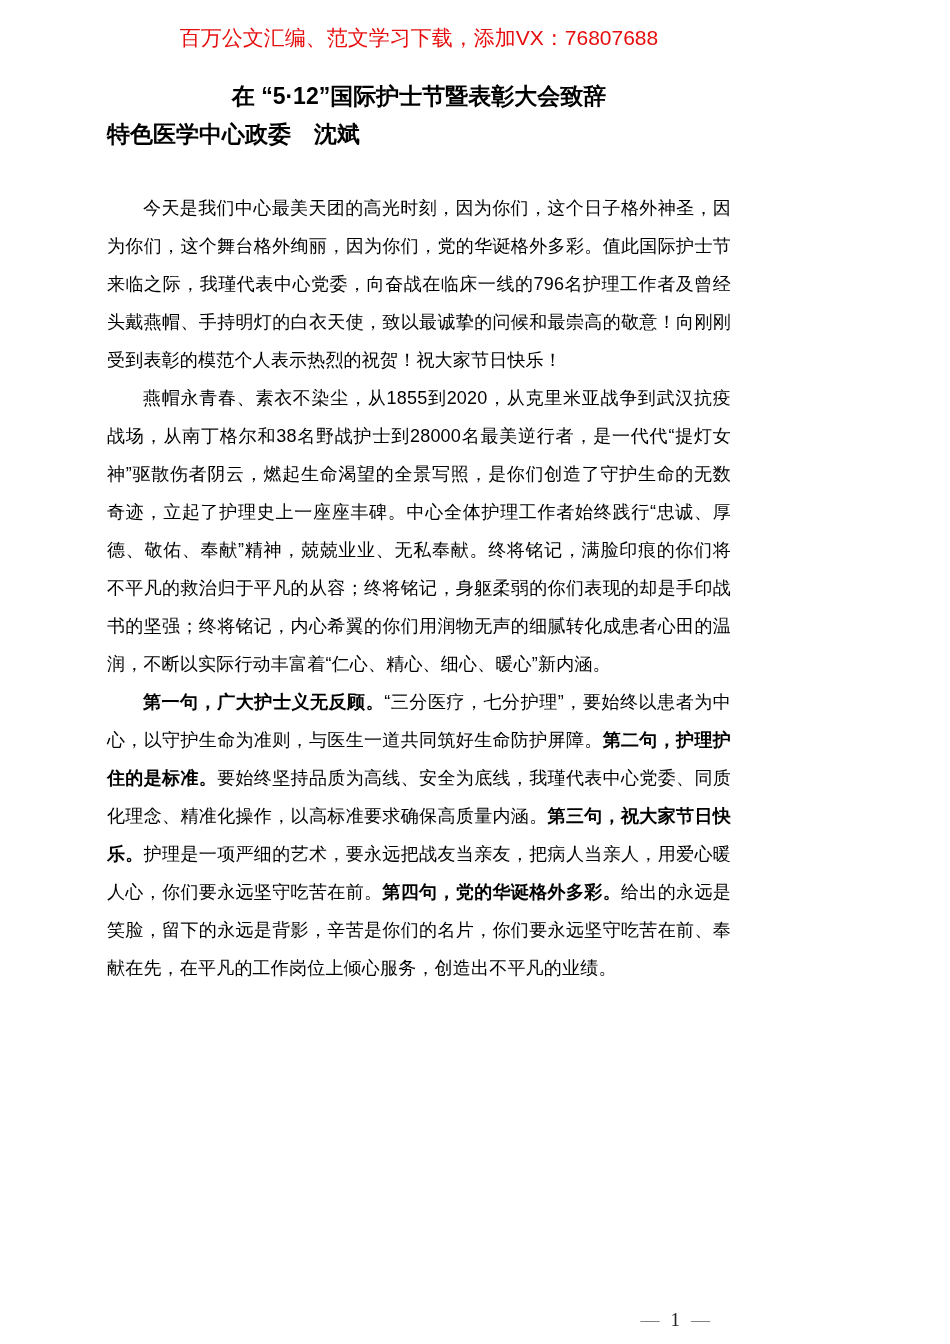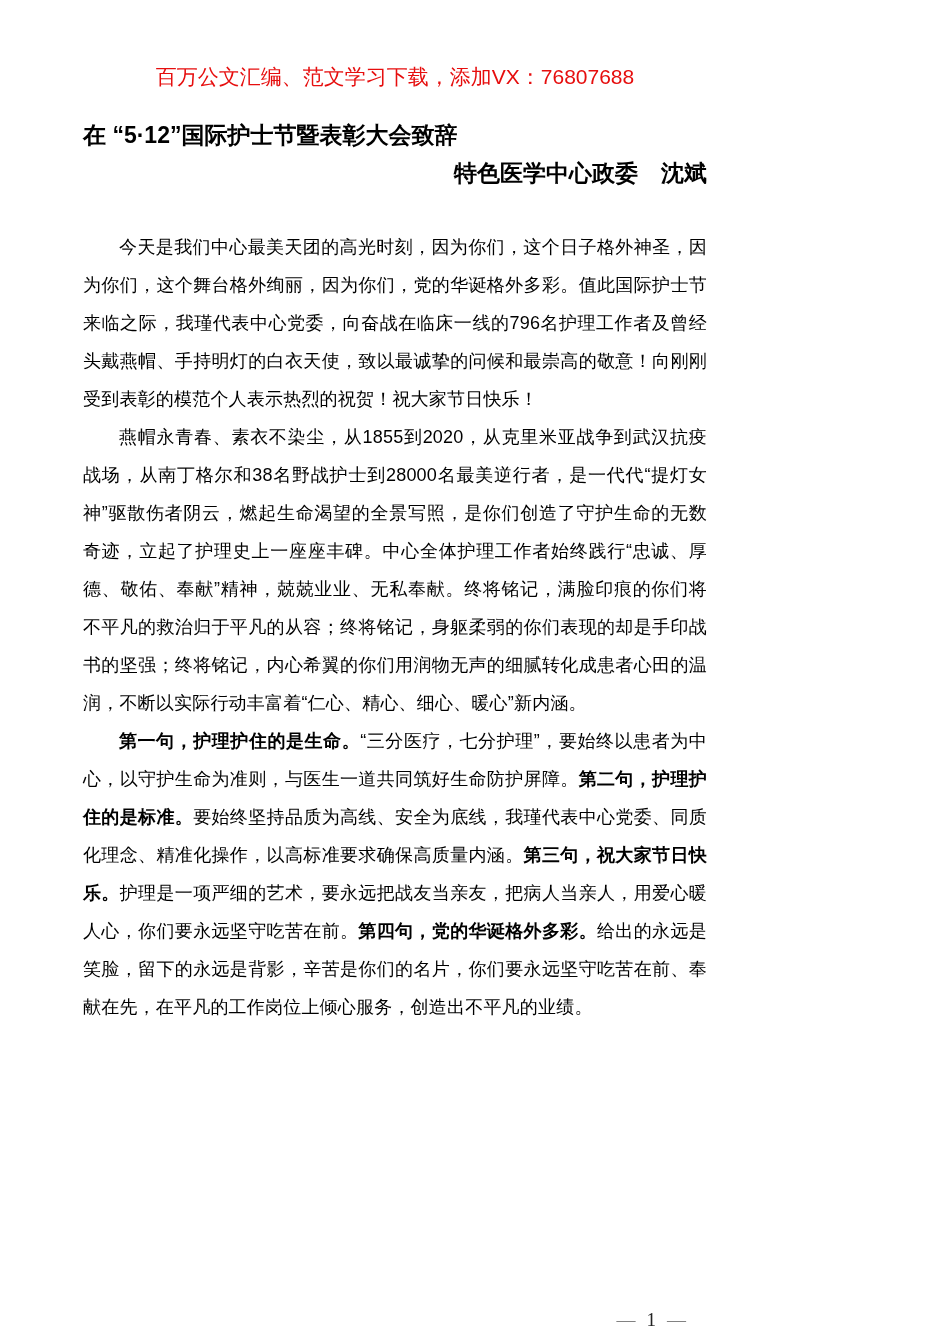--- a/index.html
+++ b/index.html
@@ -8,40 +8,41 @@
     background: #ffffff;
   }
   .page {
     position: relative;
     box-sizing: border-box;
     width: 790px;
     height: 1344px;
     background: #ffffff;
     font-family: "Liberation Sans", "DejaVu Sans", sans-serif;
     color: #000000;
-    padding: 64px 83px 0 83px;
+    padding: 25px 83px 0 83px;
     overflow: hidden;
+    margin-left: 24px;
   }
   .notice {
     text-align: center;
     font-size: 21px;
     line-height: 26px;
     color: #e60e0e;
     font-weight: 400;
   }
   .title {
     margin: 31px 0 0 0;
-    text-align: left;
+    text-align: center;
     font-size: 23px;
     line-height: 28px;
     font-weight: 700;
   }
   .subtitle {
     margin: 10px 0 0 0;
-    text-align: right;
+    text-align: left;
     font-size: 23px;
     line-height: 28px;
     font-weight: 700;
   }
   .date-line {
     margin: 6px 0 0 0;
     text-align: center;
     font-size: 22px;
     line-height: 28px;
     font-weight: 400;
@@ -82,21 +83,21 @@
   <div class="notice">百万公文汇编、范文学习下载，添加VX：76807688</div>
 
   <h1 class="title">在 “5·12”国际护士节暨表彰大会致辞</h1>
 
   <h2 class="subtitle">特色医学中心政委　沈斌</h2>
 
 
   <div class="doc-body">
     <p>今天是我们中心最美天团的高光时刻，因为你们，这个日子格外神圣，因为你们，这个舞台格外绚丽，因为你们，党的华诞格外多彩。值此国际护士节来临之际，我瑾代表中心党委，向奋战在临床一线的796名护理工作者及曾经头戴燕帽、手持明灯的白衣天使，致以最诚挚的问候和最崇高的敬意！向刚刚受到表彰的模范个人表示热烈的祝贺！祝大家节日快乐！</p>
     <p>燕帽永青春、素衣不染尘，从1855到2020，从克里米亚战争到武汉抗疫战场，从南丁格尔和38名野战护士到28000名最美逆行者，是一代代“提灯女神”驱散伤者阴云，燃起生命渴望的全景写照，是你们创造了守护生命的无数奇迹，立起了护理史上一座座丰碑。中心全体护理工作者始终践行“忠诚、厚德、敬佑、奉献”精神，兢兢业业、无私奉献。终将铭记，满脸印痕的你们将不平凡的救治归于平凡的从容；终将铭记，身躯柔弱的你们表现的却是手印战书的坚强；终将铭记，内心希翼的你们用润物无声的细腻转化成患者心田的温润，不断以实际行动丰富着“仁心、精心、细心、暖心”新内涵。</p>
-    <p><b>第一句，护理护住的是生命。</b><span>“三分医疗，七分护理”，要始终以患者为中心，以守护生命为准则，与医生一道共同筑好生命防护屏障。</span><b>第二句，护理护住的是标准。</b><span>要始终坚持品质为高线、安全为底线，我瑾代表中心党委、同质化理念、精准化操作，以高标准要求确保高质量内涵。</span><b>第三句，祝大家节日快乐。</b><span>护理是一项严细的艺术，要永远把战友当亲友，把病人当亲人，用爱心暖人心，你们要永远坚守吃苦在前。</span><b>第四句，党的华诞格外多彩。</b><span>给出的永远是笑脸，留下的永远是背影，辛苦是你们的名片，你们要永远坚守吃苦在前、奉献在先，在平凡的工作岗位上倾心服务，创造出不平凡的业绩。</span></p>
+    <p><b>第一句，广大护士义无反顾。</b><span>“三分医疗，七分护理”，要始终以患者为中心，以守护生命为准则，与医生一道共同筑好生命防护屏障。</span><b>第二句，护理护住的是标准。</b><span>要始终坚持品质为高线、安全为底线，我瑾代表中心党委、同质化理念、精准化操作，以高标准要求确保高质量内涵。</span><b>第三句，祝大家节日快乐。</b><span>护理是一项严细的艺术，要永远把战友当亲友，把病人当亲人，用爱心暖人心，你们要永远坚守吃苦在前。</span><b>第四句，党的华诞格外多彩。</b><span>给出的永远是笑脸，留下的永远是背影，辛苦是你们的名片，你们要永远坚守吃苦在前、奉献在先，在平凡的工作岗位上倾心服务，创造出不平凡的业绩。</span></p>
   </div>
 
   <div class="page-number">
     <span class="dash">—</span>
     <span class="num">1</span>
     <span class="dash">—</span>
   </div>
 
 </div>
 

